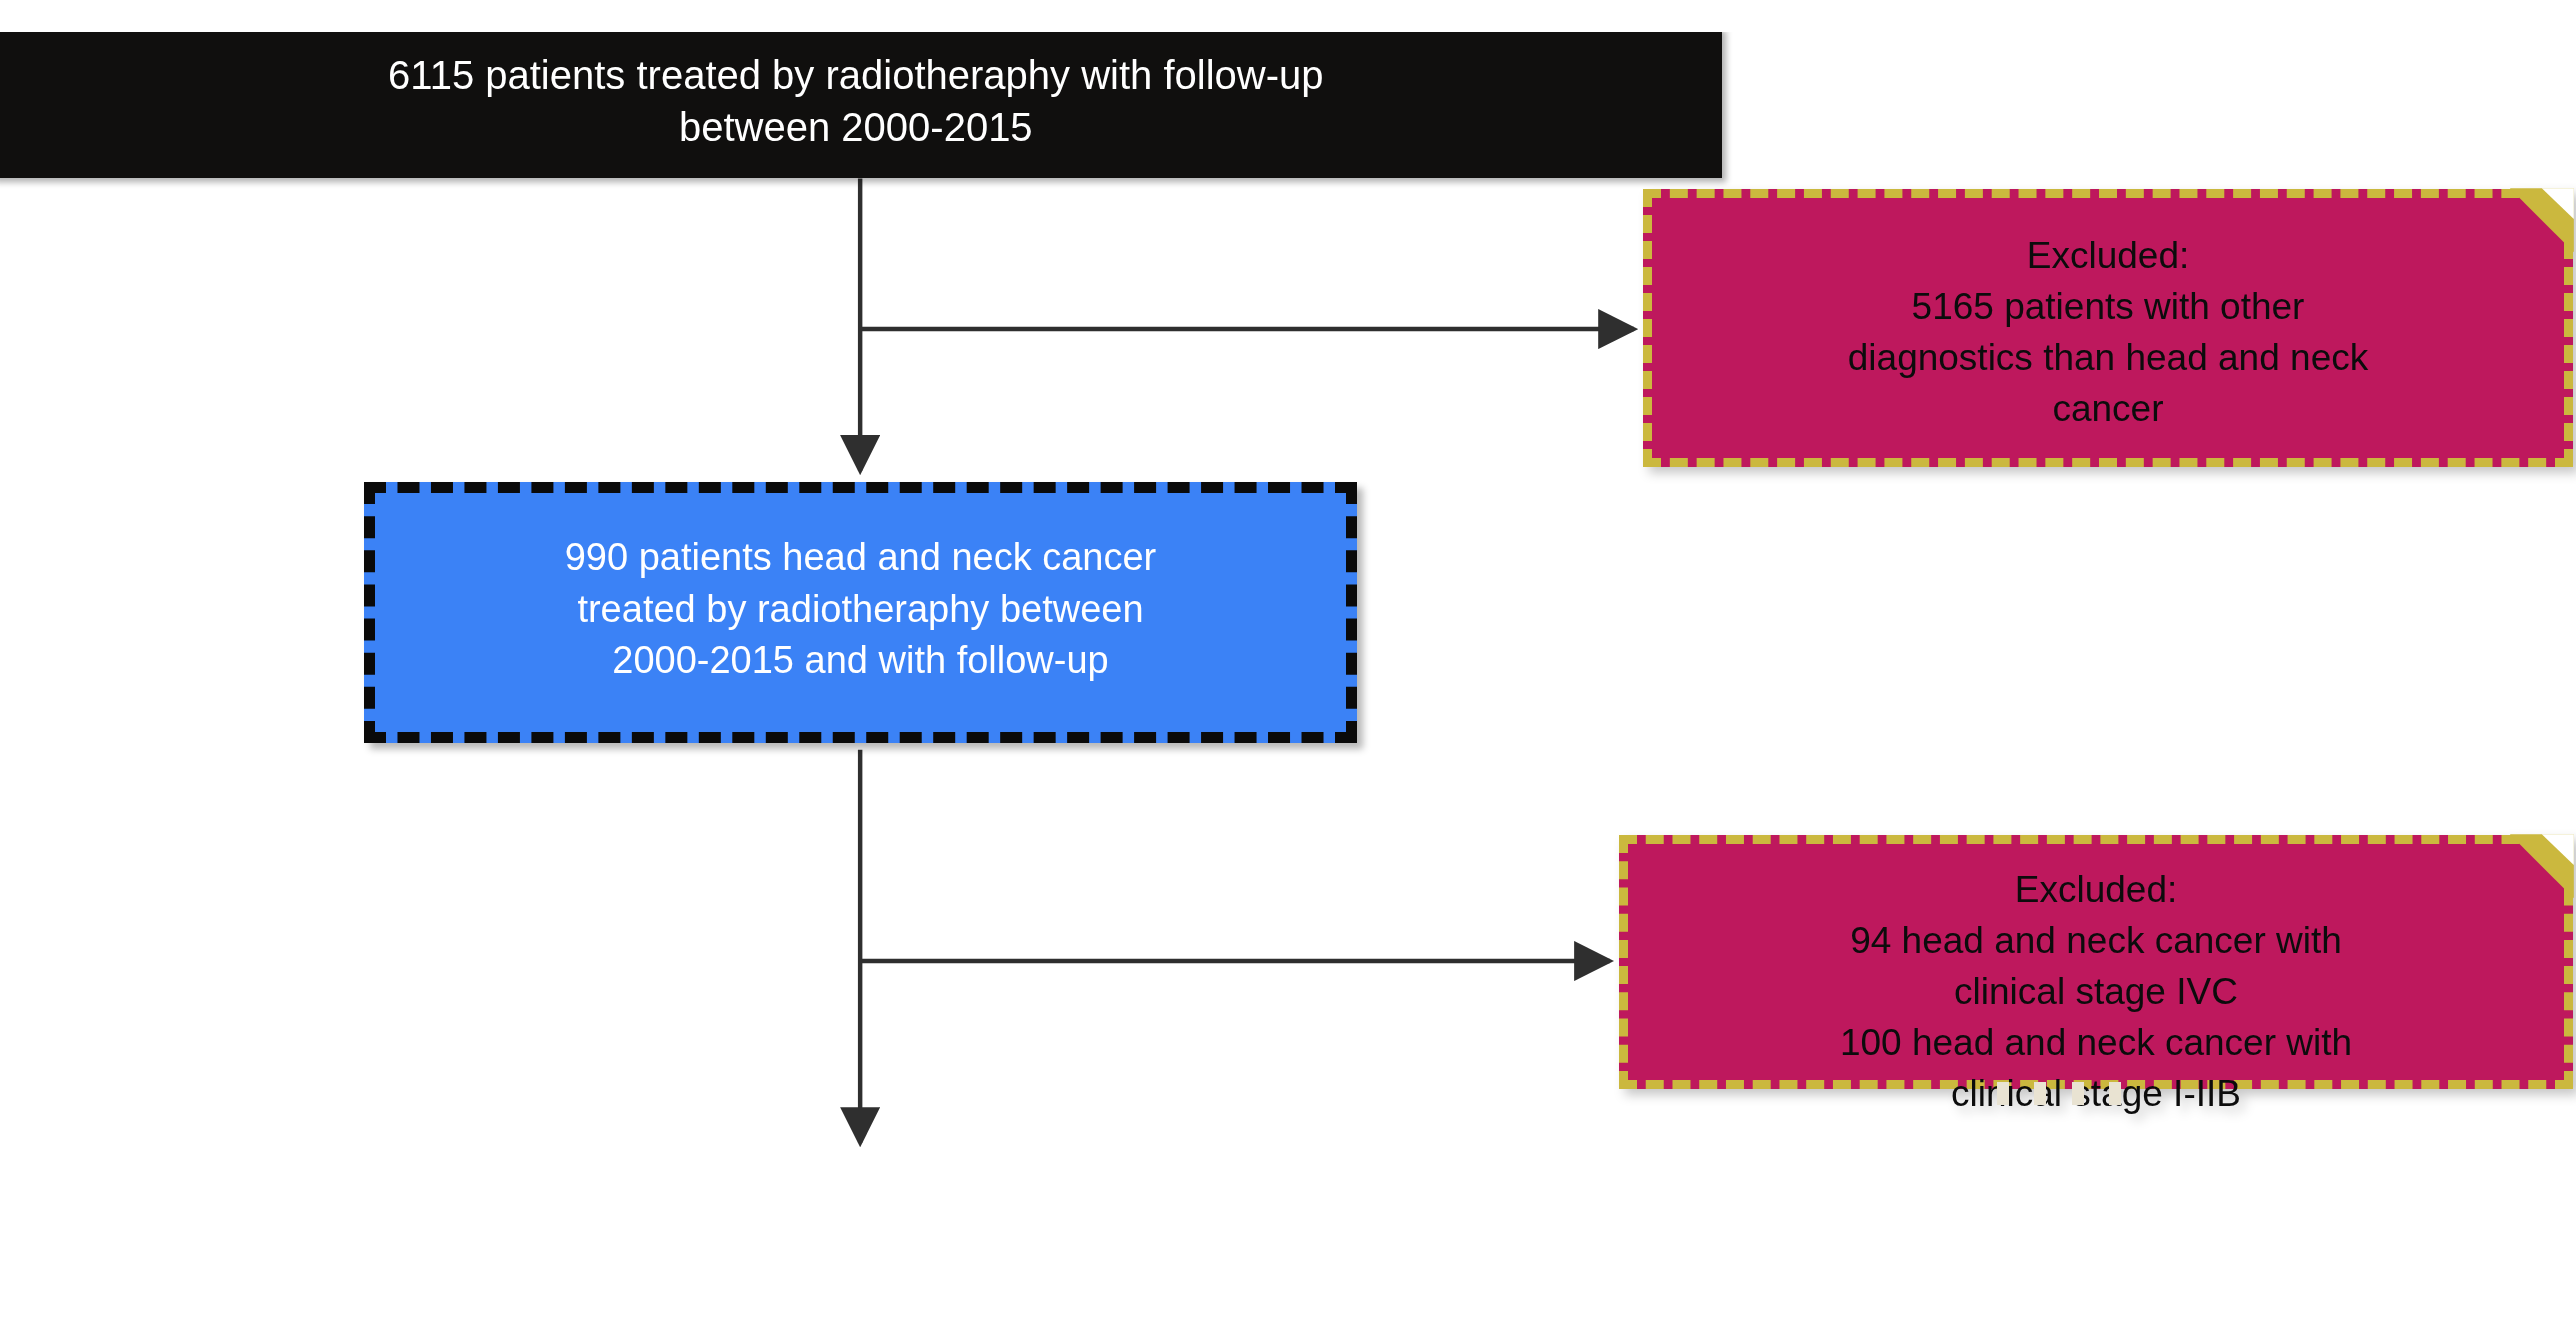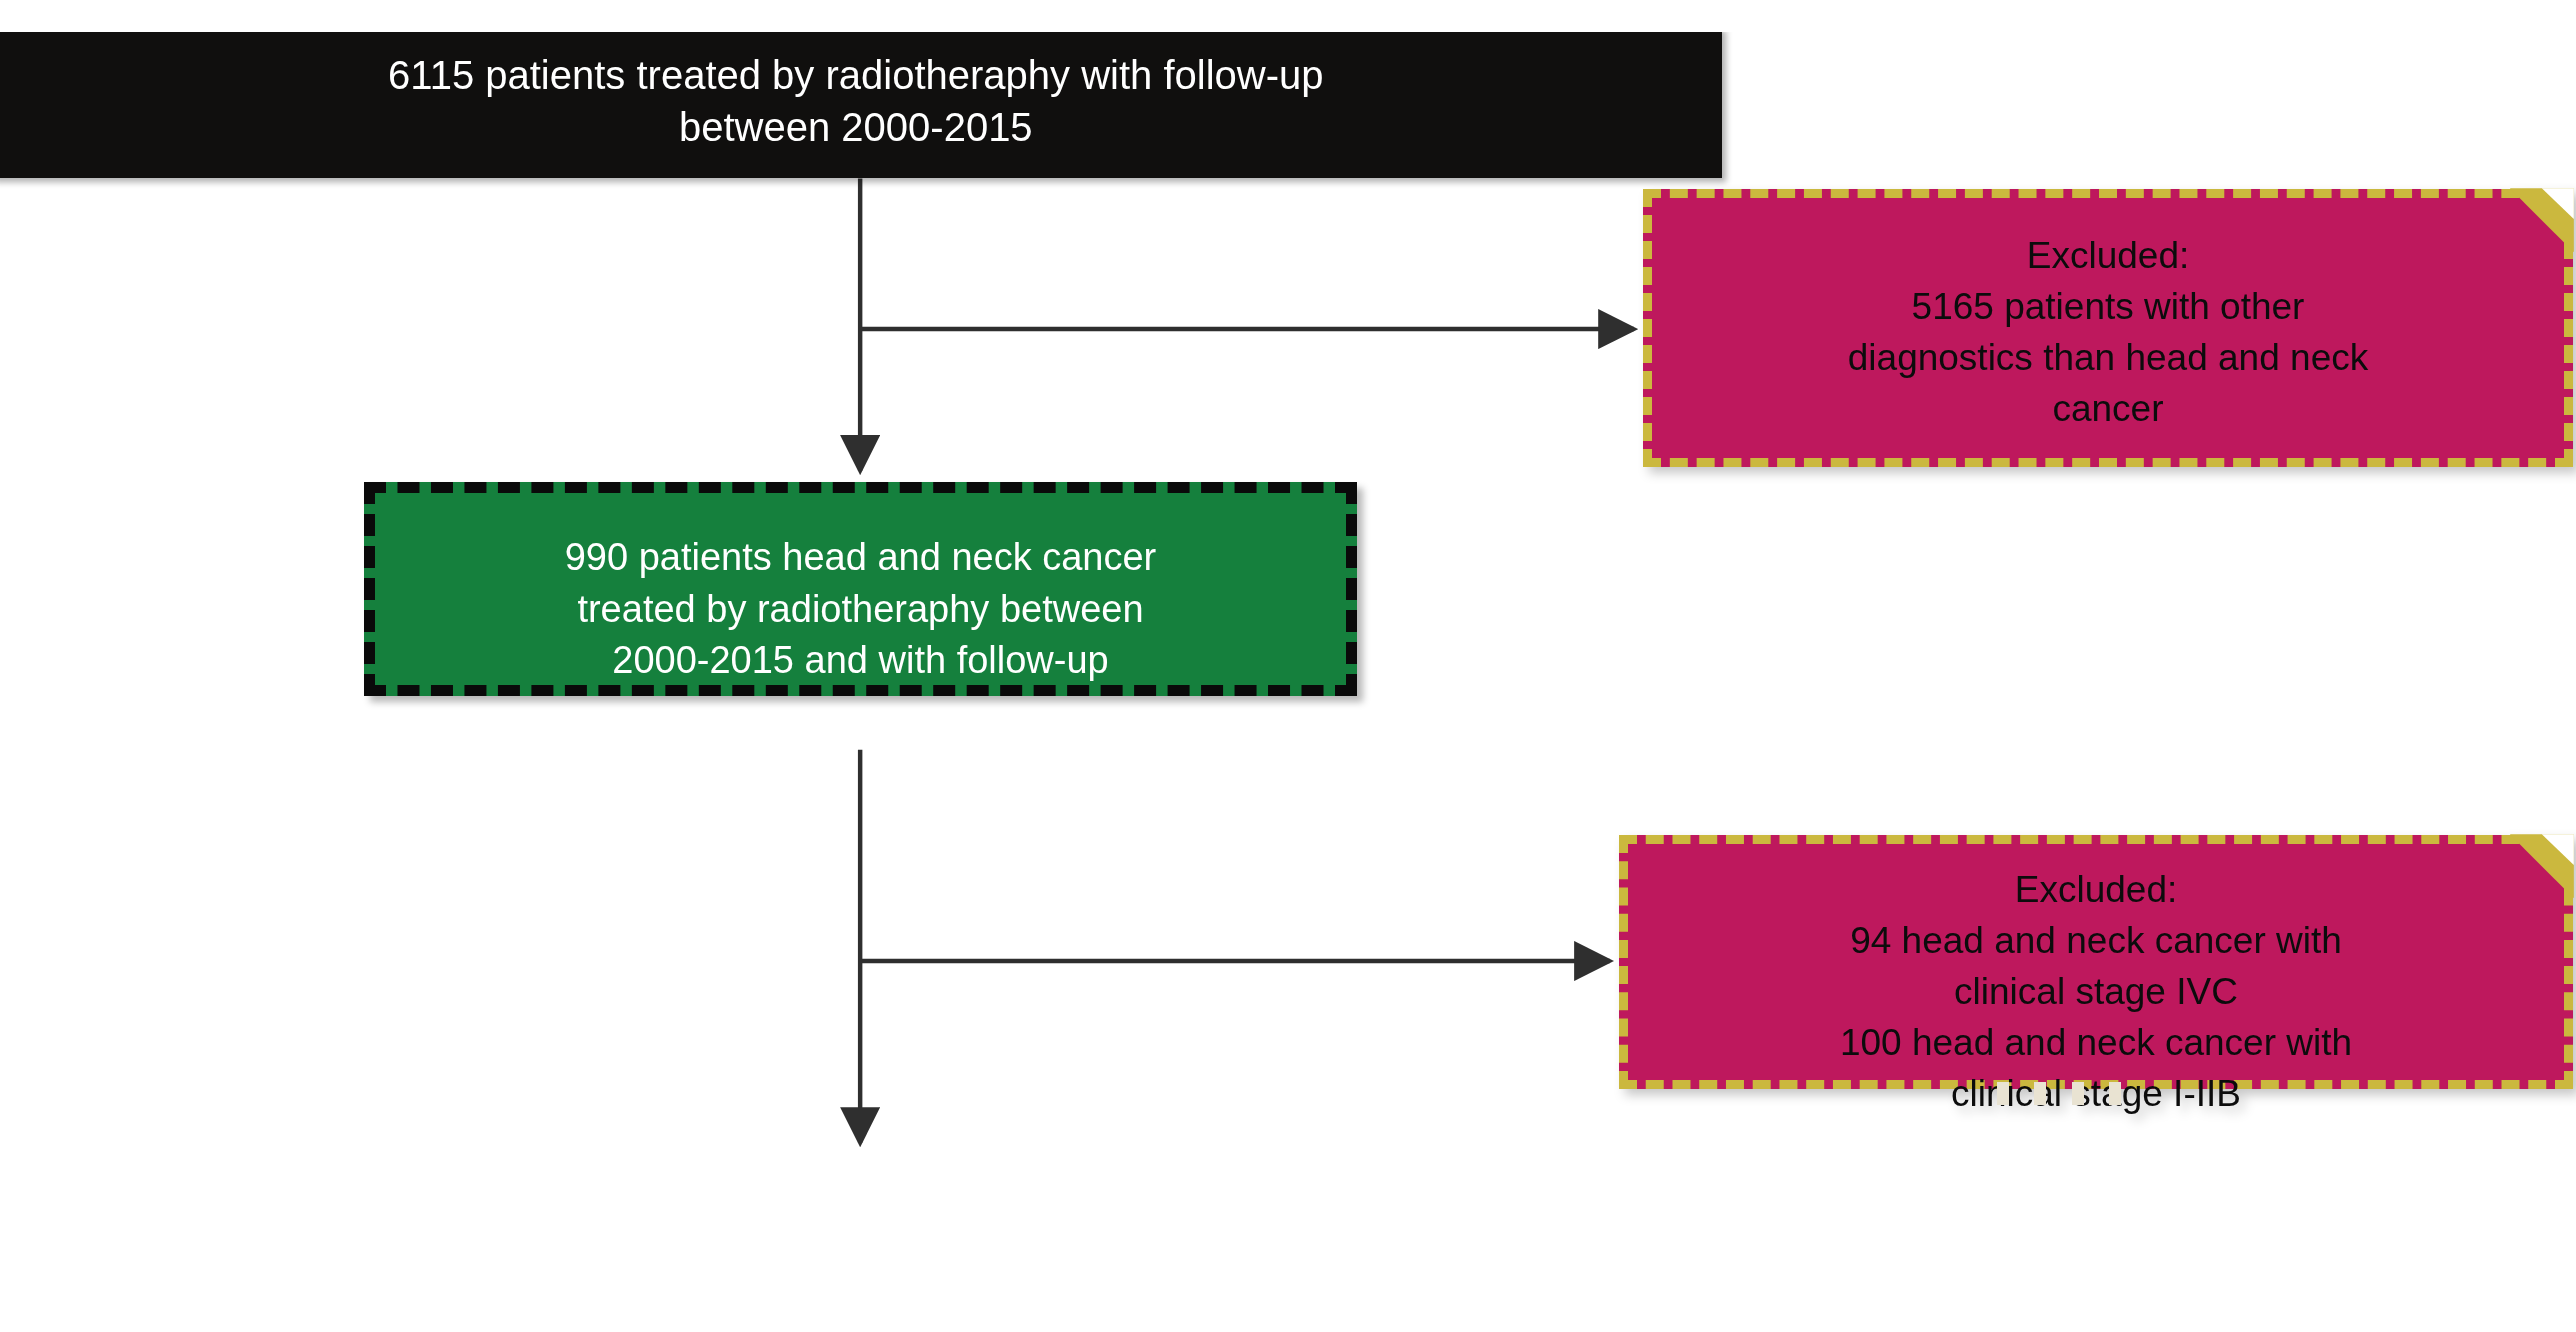--- a/index.html
+++ b/index.html
@@ -46,22 +46,22 @@
     padding: 0 36px;
     box-sizing: border-box;
   }
 
   
   #box-eligible {
     position: absolute;
     left: 364px;
     top: 450px;
     width: 993px;
-    height: 214px;
-    background: #15803d;
+    height: 261px;
+    background: #3b82f6;
     border: 11.6px dashed #0a0a0a;
     box-sizing: border-box;
     box-shadow: 6.2px 6.2px 7.1px rgba(0,0,0,0.28);
   }
   #box-eligible .node-text {
     top: 39px;
     color: #ffffff;
     font-size: 38px;
     line-height: 1.36;
   }

